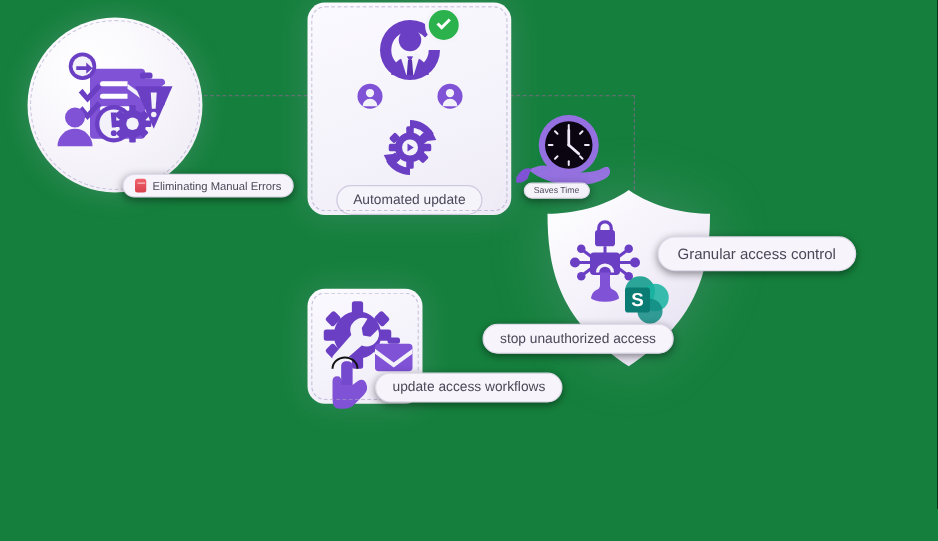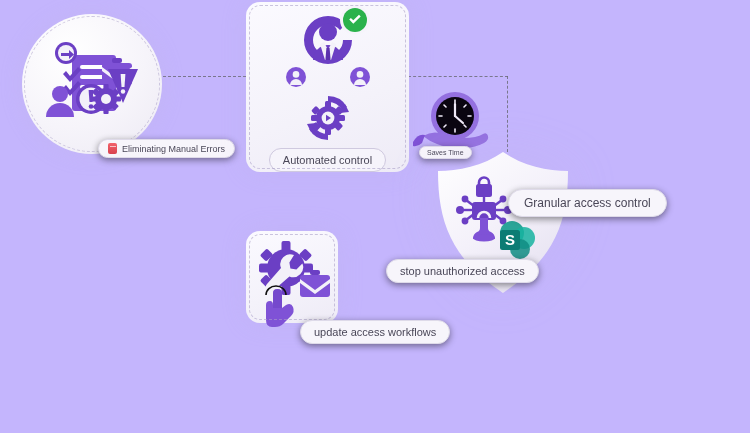--- a/index.html
+++ b/index.html
@@ -8,21 +8,21 @@
     padding: 0;
     background: #000000;
   }
   body {
     font-family: "Liberation Sans", sans-serif;
   }
   #stage {
     position: relative;
     width: 750px;
     height: 433px;
-    background: #c4b5fd;
+    background: #15803d;
     overflow: hidden;
   }
 
   
   .conn {
     position: absolute;
     pointer-events: none;
   }
   .conn-h {
     border-top: 1px dashed #6d6d7a;
@@ -247,21 +247,21 @@
             <rect x="8" y="-11" width="6" height="7" rx="1.5" transform="rotate(-45 11 -8)"></rect>
             <rect x="-15" y="5" width="6" height="7" rx="1.5" transform="rotate(-45 -12 8)"></rect>
           </g>
           <circle fill="#f3f1f9" cx="0" cy="0" r="6.4"></circle>
           <path class="v1" d="M-2 -3.2 l5 3.2 -5 3.2z"></path>
         </g>
       </svg>
     </span>
 
     <span class="pill inner pill-md" style="margin-top:4px;">
-      <span>Automated control</span>
+      <span>Automated update</span>
     </span>
   </div>
 
   <div style="position:absolute; left:409px; top:92px;">
     <span>
       <svg width="80" height="64" viewBox="0 0 80 64" aria-hidden="true">
         <circle class="v3" cx="46" cy="24" r="24"></circle>
         <circle fill="#0a0510" cx="46" cy="24" r="19"></circle>
         <g stroke="#f0eaf8" stroke-width="1.6" stroke-linecap="round">
           <line x1="46" y1="8" x2="46" y2="11"></line>
@@ -336,21 +336,21 @@
       <svg width="44" height="44" viewBox="0 0 44 44" aria-hidden="true">
         <circle fill="#1a9e8f" opacity=".92" cx="16" cy="15" r="12"></circle>
         <circle fill="#16b3a0" opacity=".85" cx="28" cy="20" r="11"></circle>
         <circle fill="#0f8c82" opacity=".85" cx="24" cy="31" r="10"></circle>
         <rect fill="#0b7c74" x="4" y="12" width="20" height="20" rx="2.5"></rect>
         <text x="14" y="27" text-anchor="middle" fill="#ffffff" font-family="Liberation Sans, sans-serif" font-size="15" font-weight="bold">S</text>
       </svg>
     </span>
   </div>
 
-  <div class="pill pill-lg" style="left:508px; top:189px;">
+  <div class="pill pill-lg" style="left:526px; top:189px;">
     <span>Granular access control</span>
   </div>
 
   <div class="pill pill-md" style="left:386px; top:259px;justify-content:center;">
     <span>stop unauthorized access</span>
   </div>
 
   <div class="card" style="left:246px; top:231px; width:92px; height:92px; justify-content:center;">
     <span style="position:absolute; left:12px; top:10px;">
       <svg width="74" height="70" viewBox="0 0 74 70" aria-hidden="true">
@@ -379,17 +379,17 @@
 
     <span style="position:absolute; left:16px; top:52px;">
       <svg width="40" height="50" viewBox="0 0 40 50" aria-hidden="true">
         <path fill="none" stroke="#111111" stroke-width="1.6" d="M4 12 a10 9 0 0 1 20 0"></path>
         <path class="v2" d="M11 10 q0 -4 4.5 -4 t4.5 4 v15 l4-3 q5-3 7 2 q2 5 -2 9 l-8 8 q-3 3 -8 3 h-3 q-6 0 -6 -7 v-15 q0 -4 4 -4 q3 0 3 4z"></path>
         <path fill="#6b3fc4" opacity=".5" d="M11 25 v-15 q0 -4 4.5 -4 t4.5 4 v15z"></path>
       </svg>
     </span>
   </div>
 
-  <div class="pill pill-md" style="left:300px; top:320px;">
+  <div class="pill pill-md" style="left:300px; top:298px;">
     <span>update access workflows</span>
   </div>
 
 </div>
 
 </body></html>

